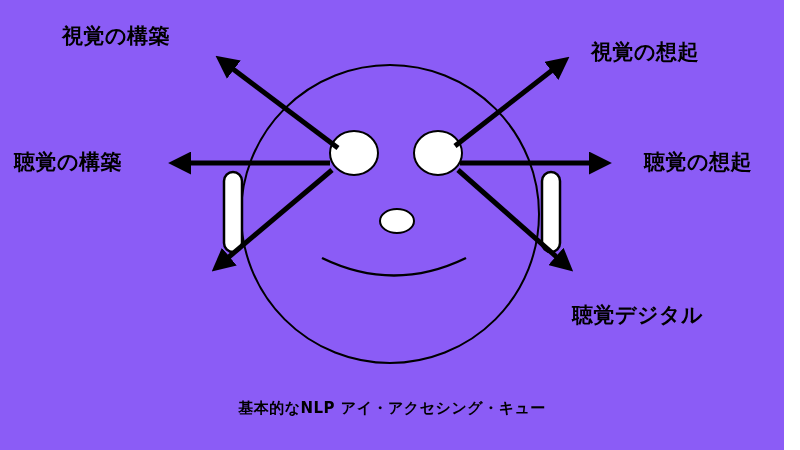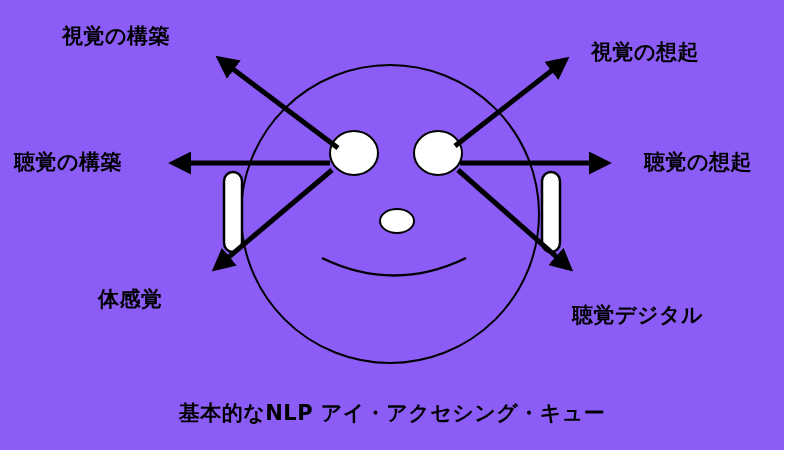--- a/index.html
+++ b/index.html
@@ -33,21 +33,21 @@
     white-space: nowrap;
     letter-spacing: 0.5px;
   }
   .caption {
     position: absolute;
     left: 0;
     top: 399px;
     width: 100%;
     text-align: center;
     font-weight: bold;
-    font-size: 21px;
+    font-size: 15px;
     color: #000000;
     letter-spacing: 0.5px;
   }
 </style>
 </head>
 <body>
 
 <div class="stage">
 
   <svg width="800" height="450" viewBox="0 0 800 450">
@@ -79,19 +79,18 @@
   </svg>
 
   <div class="lbl" style="left:62px; top:24px;">視覚の構築</div>
 
   <div class="lbl" style="left:591px; top:24px;margin-top:16px;">視覚の想起</div>
 
   <div class="lbl" style="left:14px; top:150px;font-family:Liberation Serif, serif;">聴覚の構築</div>
 
   <div class="lbl" style="left:644px; top:150px;">聴覚の想起</div>
 
-  <div class="lbl" style="left:98px; top:287px;">体感覚</div>
 
   <div class="lbl" style="left:572px; top:287px;margin-top:16px;">聴覚デジタル</div>
 
   <div class="caption">基本的なNLP アイ・アクセシング・キュー</div>
 
 </div>
 
 </body></html>

